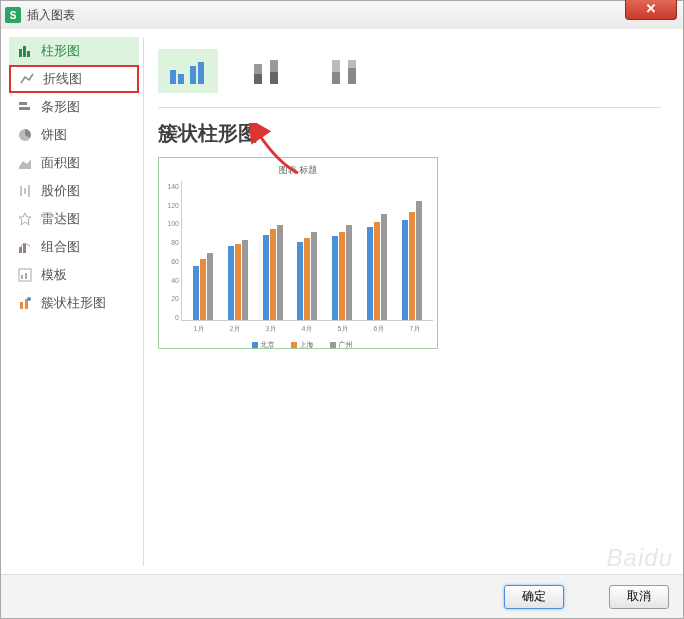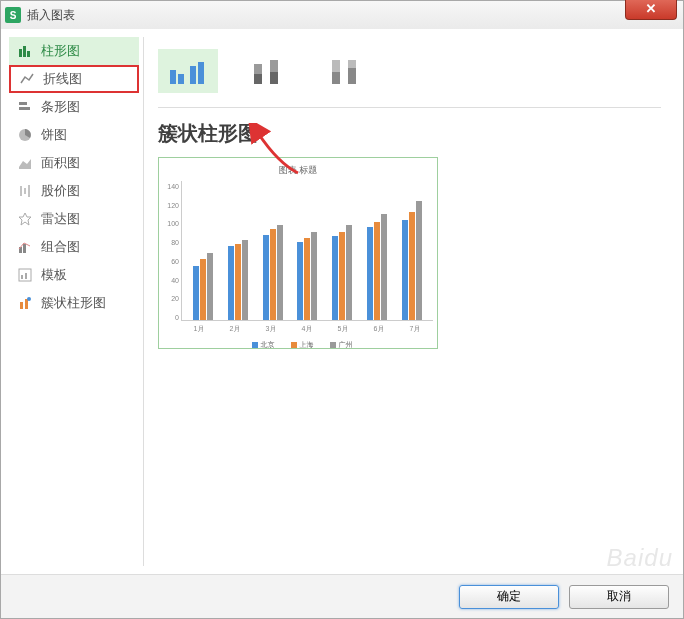--- a/index.html
+++ b/index.html
@@ -24,21 +24,21 @@
   .chart-title { text-align:center; font-size:9px; color:#666; margin-bottom:4px;}
   .chart-area { height:140px; display:flex; }
   .yaxis { width:18px; display:flex; flex-direction:column; justify-content:space-between; align-items:flex-end; font-size:7px; color:#888; padding:2px 2px 0 0;}
   .plot { flex:1; border-left:1px solid #ccc; border-bottom:1px solid #ccc; display:flex; align-items:flex-end; justify-content:space-around; padding:0 4px;}
   .group { display:flex; align-items:flex-end; gap:1px;}
   .bar { width:6px; }
   .xaxis { display:flex; justify-content:space-around; font-size:7px; color:#888; padding:3px 0 0 18px;}
   .legend { display:flex; justify-content:center; gap:8px; font-size:7px; color:#666; padding-top:6px;}
   .legend span::before { content:""; display:inline-block; width:6px; height:6px; margin-right:2px; vertical-align:middle;}
   .footer { position:absolute; bottom:0; left:0; right:0; height:44px; background:#f3f3f3; border-top:1px solid #ddd; display:flex; justify-content:flex-end; align-items:center; gap:10px; padding:0 14px;}
-  .btn { width:100px; height:24px; border:1px solid #9a9a9a; border-radius:3px; background:linear-gradient(#fefefe,#e5e5e5); font-size:12px; cursor:pointer; }
+  .btn { width:60px; height:24px; border:1px solid #9a9a9a; border-radius:3px; background:linear-gradient(#fefefe,#e5e5e5); font-size:12px; cursor:pointer;margin-left:35px; }
   .btn.primary { border-color:#4a90d9; box-shadow:0 0 3px rgba(74,144,217,.7); }
   .arrow { position:absolute; left:104px; top:86px; pointer-events:none; }
   .watermark { position:absolute; right:10px; bottom:46px; font-size:24px; color:rgba(120,120,120,.18); font-style:italic; letter-spacing:1px;}
 </style>
 </head>
 <body>
 
 <div class="window">
   <div class="titlebar">
     <div class="app-icon">S</div>

